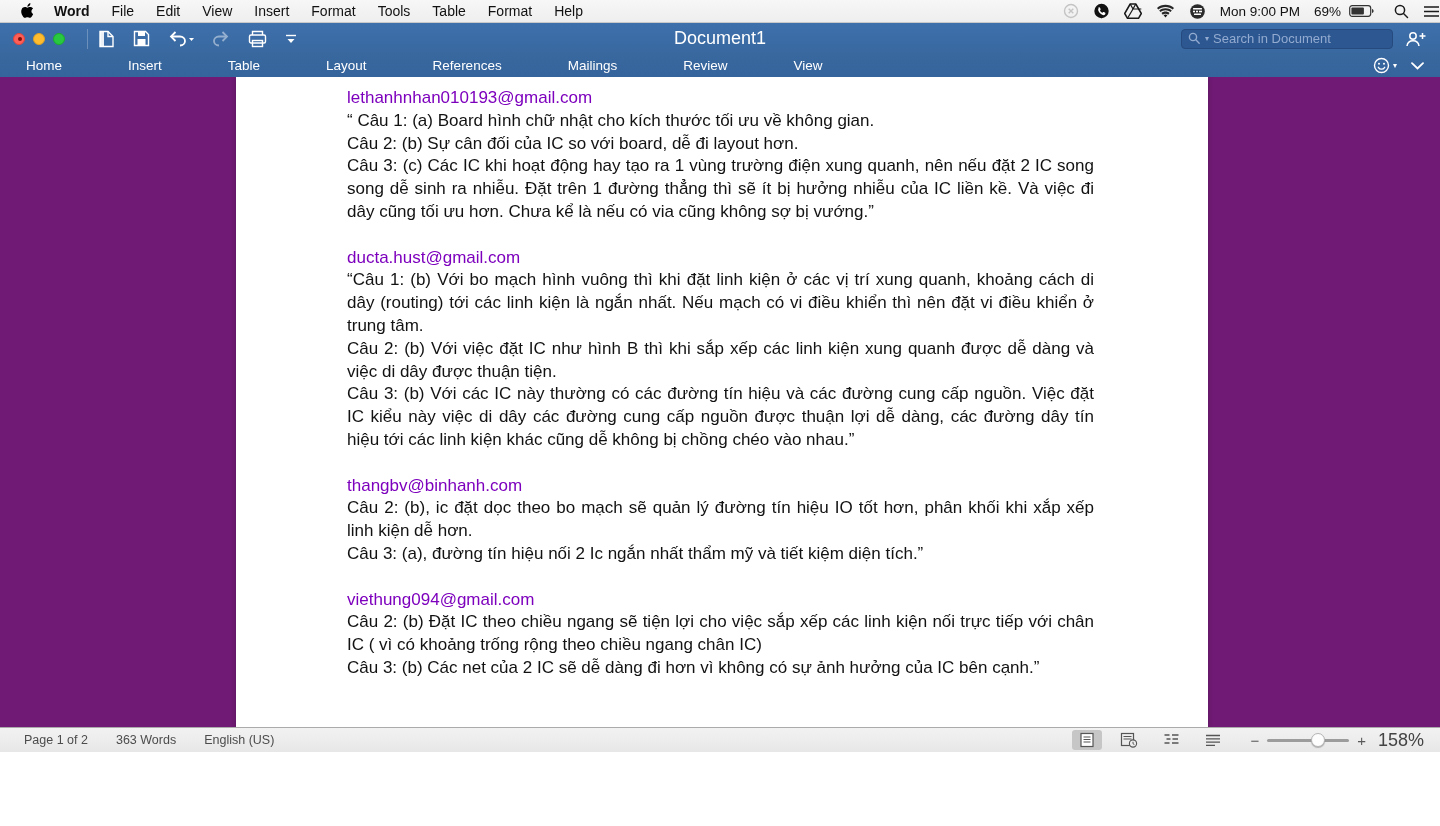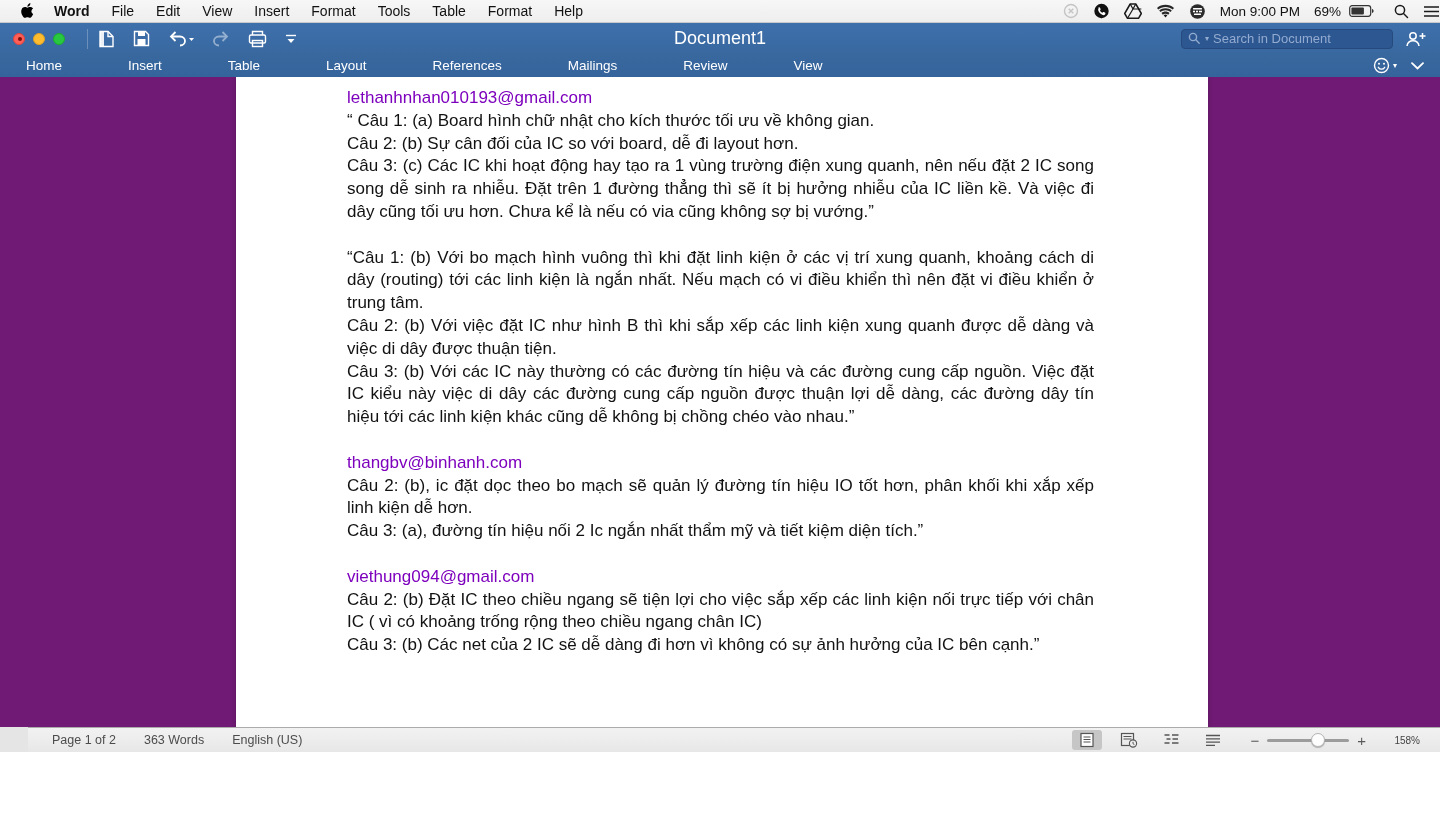--- a/index.html
+++ b/index.html
@@ -55,33 +55,33 @@
   .page { position:absolute; left:236px; top:0; width:972px; height:760px;
     background:#ffffff; box-shadow:0 0 5px rgba(0,0,0,.22); }
   .doc-text { padding:10px 114px 0 111px; font-size:17px; line-height:22.8px; color:#121212; }
   .email { color:#7d00bd; }
   .para { text-align:justify; }
   .block + .block { margin-top:22.8px; }
 
   
   .statusbar { position:absolute; left:0; right:0; bottom:0; height:25px;
     background:linear-gradient(#f2f2f2,#e7e7e7); border-top:1px solid #ababab;
-    display:flex; align-items:center; font-size:12.5px; color:#4c4c4c;margin-left:28px; }
+    display:flex; align-items:center; font-size:12.5px; color:#4c4c4c; }
   .sb-left { display:flex; align-items:center; gap:28px; padding-left:24px; }
   .sb-right { margin-left:auto; display:flex; align-items:center; gap:12px; padding-right:20px; }
   .viewbtn { display:flex; align-items:center; justify-content:center;
     width:30px; height:20px; border-radius:3px; }
   .viewbtn.sel { background:#c6c6c6; }
   .zoomwrap { display:flex; align-items:center; gap:8px; margin-left:10px; }
   .zoomtrack { position:relative; width:82px; height:3px; background:#9c9c9c; border-radius:2px; }
   .zoomknob { position:absolute; top:-6px; left:44px; width:14px; height:14px;
     background:#fdfdfd; border:1px solid #b5b5b5; border-radius:50%;
     box-shadow:0 1px 1px rgba(0,0,0,.25); }
   .zoomsign { font-size:15px; color:#5a5a5a; line-height:1; }
-  .zoomval { width:42px; text-align:right; font-size:10px; color:#444; }
+  .zoomval { width:42px; text-align:right; font-size:18px; color:#444; }
   svg { display:block; }
 </style>
 </head>
 <body>
 
 <div class="screen">
 
   <div class="menubar">
     <span class="apple">
       <svg width="14" height="16" viewBox="0 0 14 16" fill="#000">
@@ -263,20 +263,21 @@
       <div class="doc-text">
 
         <div class="block">
           <div class="email">lethanhnhan010193@gmail.com</div>
           <div class="para">“ Câu 1: (a) Board hình chữ nhật cho kích thước tối ưu về không gian.</div>
           <div class="para">Câu 2: (b) Sự cân đối của IC so với board, dễ đi layout hơn.</div>
           <div class="para">Câu 3: (c) Các IC khi hoạt động hay tạo ra 1 vùng trường điện xung quanh, nên nếu đặt 2 IC song song dễ sinh ra nhiễu. Đặt trên 1 đường thẳng thì sẽ ít bị hưởng nhiễu của IC liền kề. Và việc đi dây cũng tối ưu hơn. Chưa kể là nếu có via cũng không sợ bị vướng.”</div>
         </div>
 
         <div class="block">
+          <div class="email">ducta.hust@gmail.com</div>
           <div class="para">“Câu 1: (b) Với bo mạch hình vuông thì khi đặt linh kiện ở các vị trí xung quanh, khoảng cách di dây (routing) tới các linh kiện là ngắn nhất. Nếu mạch có vi điều khiển thì nên đặt vi điều khiển ở trung tâm.</div>
           <div class="para">Câu 2: (b) Với việc đặt IC như hình B thì khi sắp xếp các linh kiện xung quanh được dễ dàng và việc di dây được thuận tiện.</div>
           <div class="para">Câu 3: (b) Với các IC này thường có các đường tín hiệu và các đường cung cấp nguồn. Việc đặt IC kiểu này việc di dây các đường cung cấp nguồn được thuận lợi dễ dàng, các đường dây tín hiệu tới các linh kiện khác cũng dễ không bị chồng chéo vào nhau.”</div>
         </div>
 
         <div class="block">
           <div class="email">thangbv@binhanh.com</div>
           <div class="para">Câu 2: (b), ic đặt dọc theo bo mạch sẽ quản lý đường tín hiệu IO tốt hơn, phân khối khi xắp xếp linh kiện dễ hơn.</div>
           <div class="para">Câu 3: (a), đường tín hiệu nối 2 Ic ngắn nhất thẩm mỹ và tiết kiệm diện tích.”</div>
         </div>

